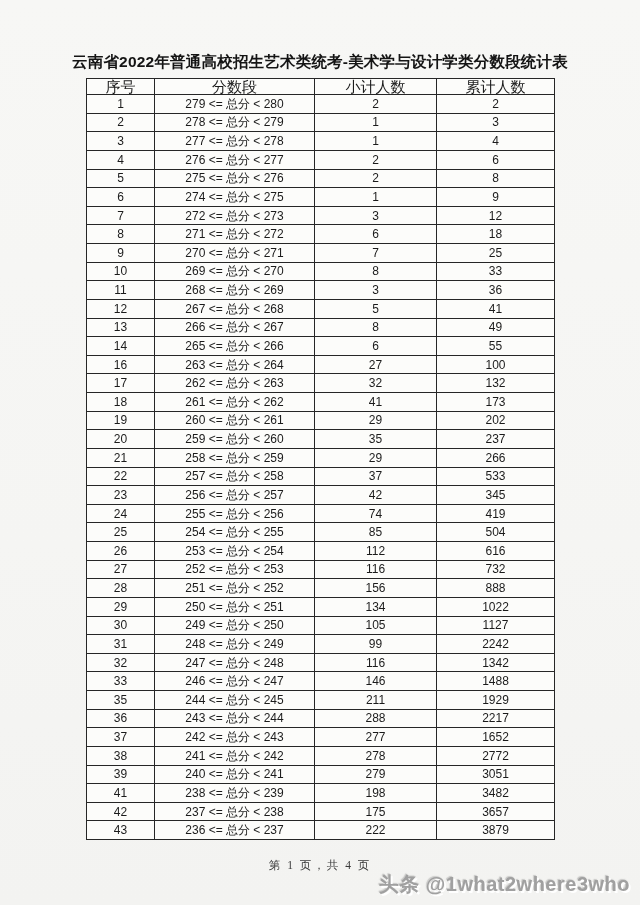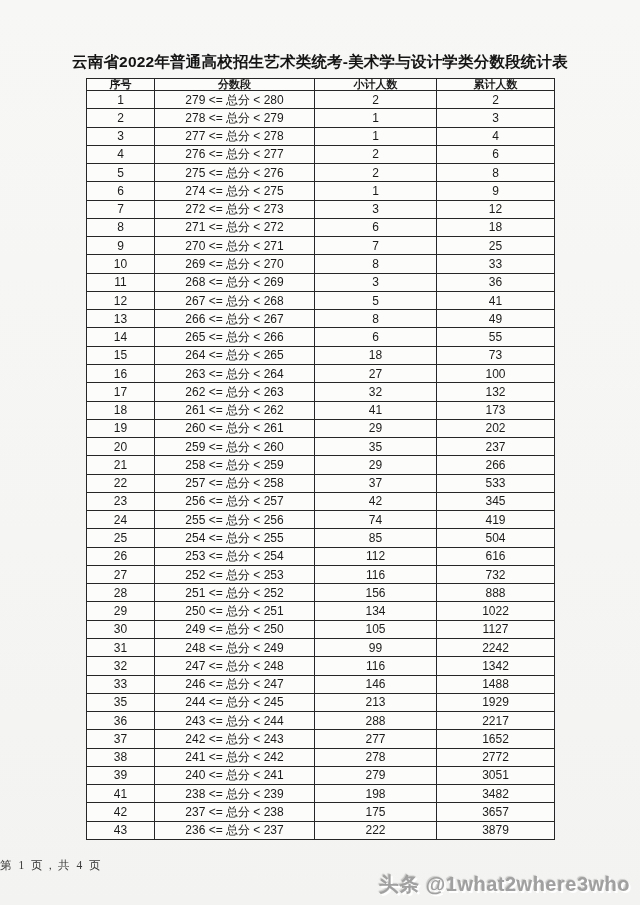--- a/index.html
+++ b/index.html
@@ -44,28 +44,29 @@
     text-align: center;
     vertical-align: middle;
     padding: 0;
     font-size: 12px;
     color: #1b1b1b;
     line-height: 1;
     white-space: nowrap;
     overflow: hidden;
   }
   table.score-table th {
-    font-weight: bold;
-    font-size: 11px;
+    font-weight: normal;
+    font-size: 15px;
   }
   .page-footer {
     position: absolute;
     top: 858px;
     left: 0;
     width: 100%;
+    text-align: center;
     font-family: "Liberation Serif", "DejaVu Serif", serif;
     font-size: 11.5px;
     color: #3a3a3a;
     letter-spacing: 2px;
   }
   .watermark {
     position: absolute;
     top: 871px;
     right: 10px;
     font-size: 20px;
@@ -176,26 +177,20 @@
           <td>8</td>
           <td>49</td>
         </tr>
         <tr>
           <td>14</td>
           <td>265 &lt;= 总分 &lt; 266</td>
           <td>6</td>
           <td>55</td>
         </tr>
         <tr>
-          <td>15</td>
-          <td>264 &lt;= 总分 &lt; 265</td>
-          <td>18</td>
-          <td>73</td>
-        </tr>
-        <tr>
           <td>16</td>
           <td>263 &lt;= 总分 &lt; 264</td>
           <td>27</td>
           <td>100</td>
         </tr>
         <tr>
           <td>17</td>
           <td>262 &lt;= 总分 &lt; 263</td>
           <td>32</td>
           <td>132</td>
@@ -292,21 +287,21 @@
         </tr>
         <tr>
           <td>33</td>
           <td>246 &lt;= 总分 &lt; 247</td>
           <td>146</td>
           <td>1488</td>
         </tr>
         <tr>
           <td>35</td>
           <td>244 &lt;= 总分 &lt; 245</td>
-          <td>213</td>
+          <td>211</td>
           <td>1929</td>
         </tr>
         <tr>
           <td>36</td>
           <td>243 &lt;= 总分 &lt; 244</td>
           <td>288</td>
           <td>2217</td>
         </tr>
         <tr>
           <td>37</td>

